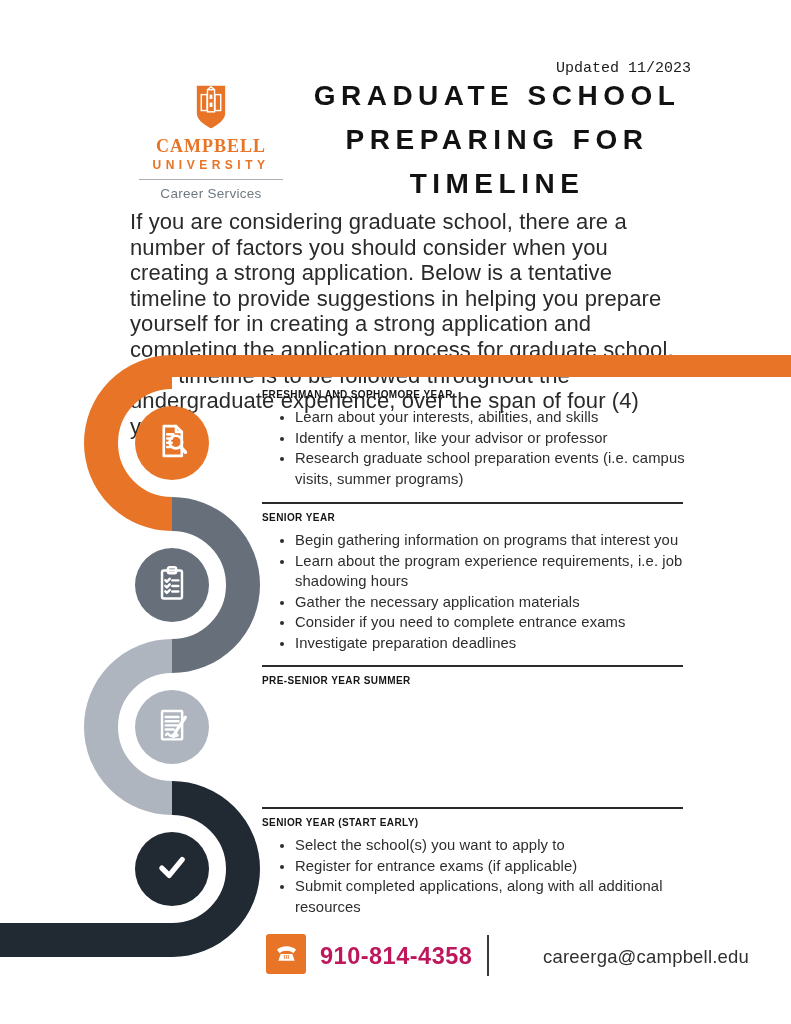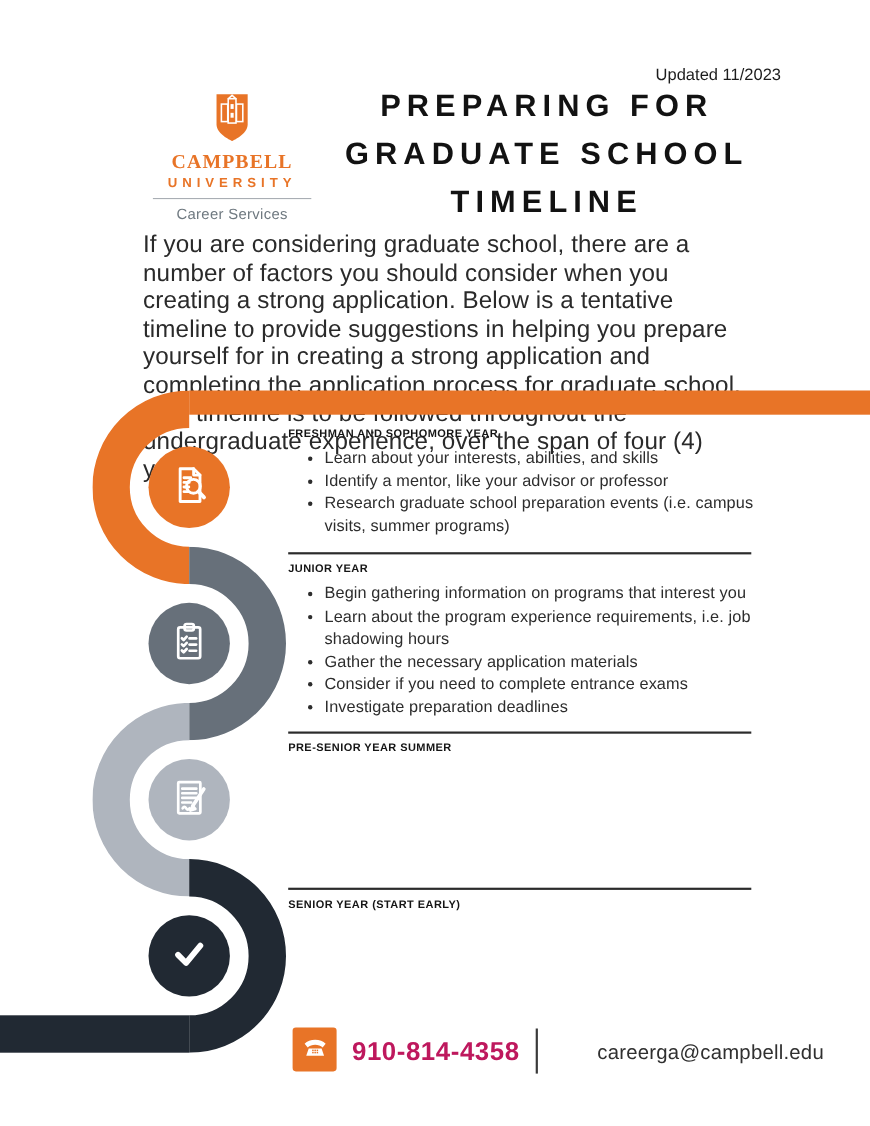--- a/index.html
+++ b/index.html
@@ -1,21 +1,21 @@
 <!DOCTYPE html>
 <html><head>
 <meta charset="utf-8">
 <style>
   html,body{margin:0;padding:0;background:#fff;}
   .page{position:relative;width:791px;height:1024px;background:#ffffff;overflow:hidden;
         font-family:"Liberation Sans",sans-serif;}
 
   
-  .updated{position:absolute;top:60px;left:560px;width:150px;text-align:right;
-           font-family:Liberation Sans, sans-serif;font-size:15px;color:#1c1c1c;}
+  .updated{position:absolute;top:60px;left:541px;width:150px;text-align:right;
+           font-family:Liberation Mono, monospace;font-size:15px;color:#1c1c1c;}
   .logo{position:absolute;left:133px;top:84px;width:156px;text-align:center;}
   .logo .shield{display:block;margin:0 auto 3px;}
   .logo .inst{font-family:"Liberation Serif",serif;font-weight:bold;font-size:18px;
               letter-spacing:1px;color:#E87427;line-height:1.05;}
   .logo .sub{font-size:12px;font-weight:bold;letter-spacing:4.5px;color:#E87427;margin-top:2px;}
   .logo .rule{height:1px;background:#a9aeb4;margin:7px 6px 6px;}
   .logo .dept{font-size:13.5px;color:#6f7980;letter-spacing:0.3px;}
 
   .title{position:absolute;left:292px;top:74px;width:410px;text-align:center;
          font-weight:800;font-size:28px;letter-spacing:5.5px;line-height:44px;color:#121212;}
@@ -78,22 +78,22 @@
         <rect x="22.4" y="21" width="3.2" height="5" fill="#fff"></rect>
       </svg>
     </span>
     <div class="inst">CAMPBELL</div>
     <div class="sub">UNIVERSITY</div>
     <div class="rule"></div>
     <div class="dept">Career Services</div>
   </div>
 
   <div class="title">
+    <div>GRADUATE SCHOOL</div>
     <div>PREPARING FOR</div>
-    <div>GRADUATE SCHOOL</div>
     <div>TIMELINE</div>
   </div>
 
   <div class="intro">If you are considering graduate school, there are a number of factors you should consider when you creating a strong application. Below is a tentative timeline to provide suggestions in helping you prepare yourself for in creating a strong application and completing the application process for graduate school. This timeline is to be followed throughout the undergraduate experience, over the span of four (4) years.</div>
 
   <div class="bar-top"></div>
   <div class="ring r1 open-right"></div>
   <div class="ring r2 open-left"></div>
   <div class="ring r3 open-right"></div>
   <div class="ring r4 open-left"></div>
@@ -151,40 +151,45 @@
     <ul>
       <li>Learn about your interests, abilities, and skills</li>
       <li>Identify a mentor, like your advisor or professor</li>
       <li>Research graduate school preparation events (i.e. campus visits, summer programs)</li>
     </ul>
   </div>
 
   <div class="hrule hr1"></div>
 
   <div class="section s2">
-    <h3>JUNIOR YEAR</h3>
+    <h3>SENIOR YEAR</h3>
     <ul>
       <li>Begin gathering information on programs that interest you</li>
       <li>Learn about the program experience requirements, i.e. job shadowing hours</li>
       <li>Gather the necessary application materials</li>
       <li>Consider if you need to complete entrance exams</li>
       <li>Investigate preparation deadlines</li>
     </ul>
   </div>
 
   <div class="hrule hr2"></div>
 
   <div class="section s3">
     <h3>PRE-SENIOR YEAR SUMMER</h3>
   </div>
 
   <div class="hrule hr3"></div>
 
   <div class="section s4">
     <h3>SENIOR YEAR (START EARLY)</h3>
+    <ul>
+      <li>Select the school(s) you want to apply to</li>
+      <li>Register for entrance exams (if applicable)</li>
+      <li>Submit completed applications, along with all additional resources</li>
+    </ul>
   </div>
 
   <div class="phone-square">
     <span>
       <svg width="27" height="27" viewBox="0 0 24 24">
         <path d="M3.5 9.6 C7.2 5.4 16.8 5.4 20.5 9.6 L18 12.6 C16.5 11.1 14.4 10.4 12 10.4 C9.6 10.4 7.5 11.1 6 12.6 Z" fill="#fff"></path>
         <path d="M6.8 13.4 H17.2 L19.2 19.4 H4.8 Z" fill="#fff"></path>
         <g fill="#E87427">
           <rect x="9.6" y="14.4" width="1.2" height="1.2"></rect>
             <rect x="11.4" y="14.4" width="1.2" height="1.2"></rect>

